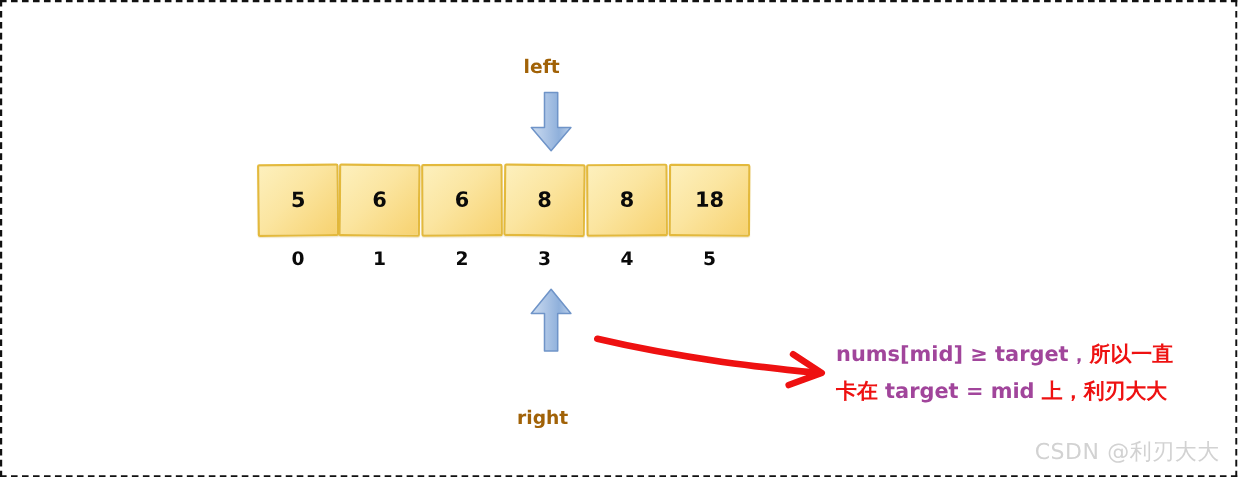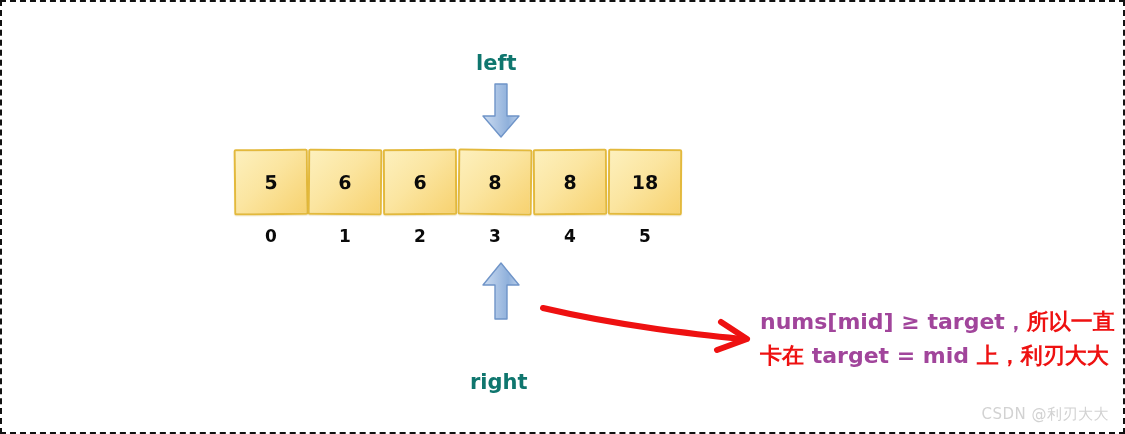--- a/index.html
+++ b/index.html
@@ -93,23 +93,23 @@
   .idx.c1 { left: 74px; }
   .idx.c2 { left: 149px; }
   .idx.c3 { left: 224px; }
   .idx.c4 { left: 299px; }
   .idx.c5 { left: 374px; }
 
   
   .ptr-label {
     position: absolute;
     font-family: "DejaVu Sans", sans-serif;
-    font-size: 21px;
-    font-weight: 700;
-    color: #0f766e;
+    font-size: 17px;
+    font-weight: 700;
+    color: #a16207;
     white-space: nowrap;
   }
   #left-label  { left: 474px; top: 49px; }
   #right-label { left: 468px; top: 328px; margin-top: 40px; }
 
   
   .blue-arrow { position: absolute; }
   #left-arrow  { left: 477px; top: 80px; }
   #right-arrow { left: 477px; top: 258px; }
 
@@ -120,36 +120,36 @@
     top: 290px;
   }
 
   
   #annotation {
     position: absolute;
     left: 758px;
     top: 303px;
     width: 340px;
     font-family: "DejaVu Sans", sans-serif;
-    font-size: 22px;
+    font-size: 19px;
     font-weight: 700;
     line-height: 34px;
     white-space: nowrap;
   }
   #annotation .ann-line { display: block; }
   .cl-purple { color: #a1459b; }
   .cl-red    { color: #ee1111; }
 
   
   #watermark {
     position: absolute;
     right: 14px;
     bottom: 8px;
     font-family: "DejaVu Sans", sans-serif;
-    font-size: 15px;
+    font-size: 20px;
     color: #d2d2d2;
     letter-spacing: .5px;
     white-space: nowrap;
   }
 </style>
 </head>
 <body>
 
 <div id="canvas">
 

